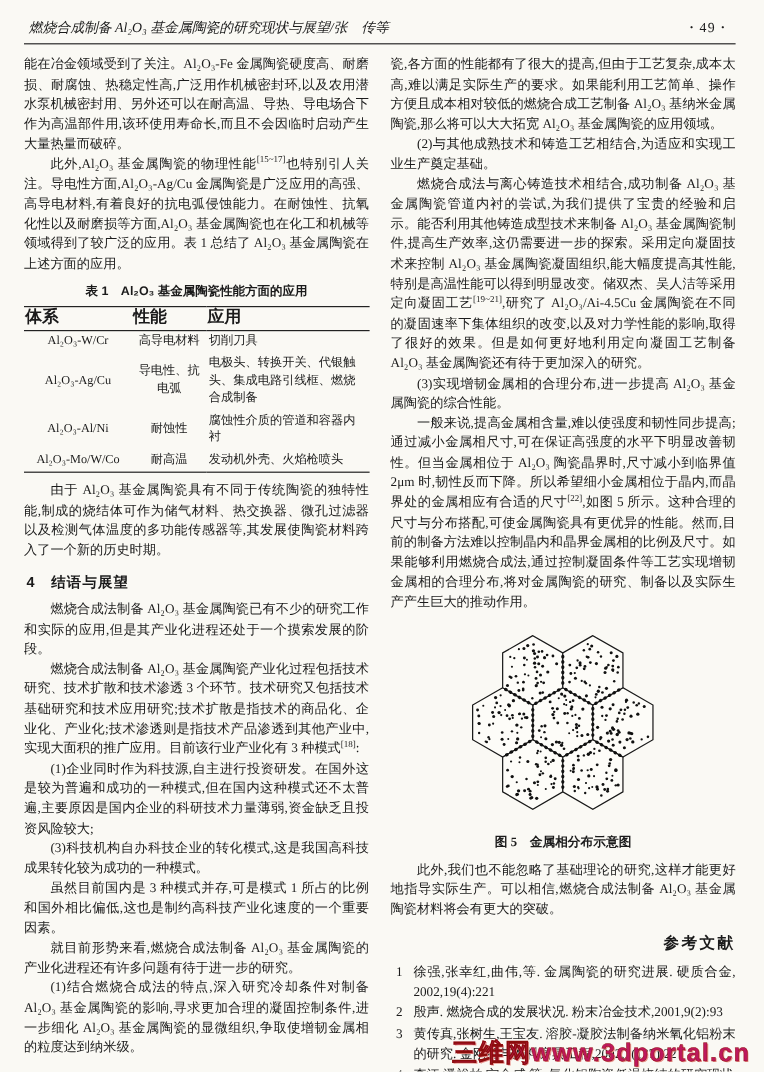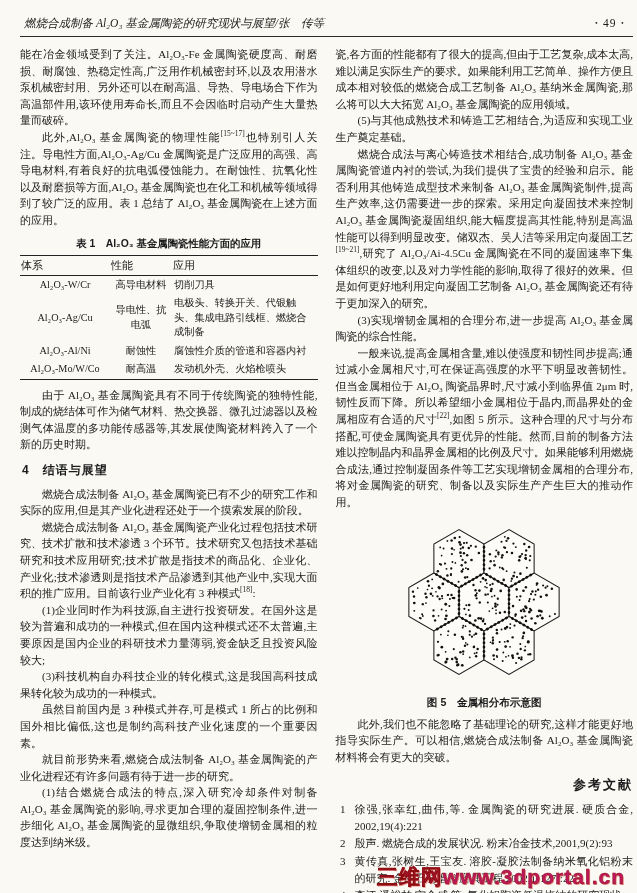--- a/index.html
+++ b/index.html
@@ -1,21 +1,21 @@
 <!DOCTYPE html>
 <html><head>
 <meta charset="utf-8">
 <style>
   html,body{margin:0;padding:0;}
   body{
     width:637px;height:893px;overflow:hidden;
     background:#faf9f4;color:#1b1b1b;
     font-family:"Liberation Serif","DejaVu Serif",serif;
   }
-  .page{box-sizing:border-box;width:637px;height:893px;padding:10px 4px 0 20px;position:relative;}
+  .page{box-sizing:border-box;width:637px;height:893px;padding:10px 24px 0 20px;position:relative;}
   .header{
     display:flex;justify-content:space-between;align-items:flex-end;
     font-size:11.5px;font-style:italic;padding:6px 4px 5px 4px;
     border-bottom:1.4px solid #2a2a2a;
   }
   .header .page-num{font-style:normal;letter-spacing:1px;}
   .columns{display:flex;gap:18px;margin-top:9px;}
   .col{flex:1;min-width:0;font-size:11px;line-height:16.6px;text-align:justify;}
   p{margin:0;}
   p.indent{text-indent:2em;}
@@ -25,29 +25,29 @@
     font-weight:bold;font-size:12px;margin:9px 0 7px 2px;letter-spacing:1px;
   }
   .table-caption{
     text-align:center;font-weight:bold;font-size:10.4px;margin:7px 0 3px;
     font-family:"Liberation Sans","DejaVu Sans",sans-serif;
   }
   table.t1{
     width:100%;border-collapse:collapse;font-size:10.2px;line-height:14.5px;
     border-top:1.6px solid #222;border-bottom:1.6px solid #222;margin-bottom:7px;
   }
-  table.t1 th{border-bottom:1px solid #222;font-weight:normal;padding:2px 1px;font-size:11px;}
+  table.t1 th{border-bottom:1px solid #222;font-weight:bold;padding:2px 1px;font-size:14px;}
   table.t1 td{padding:2px 2px;vertical-align:middle;}
   table.t1 td:nth-child(1){text-align:center;white-space:nowrap;width:86px;}
   table.t1 td:nth-child(2){text-align:center;width:58px;}
   table.t1 td:nth-child(3){text-align:left;}
   .figure{text-align:center;margin:4px 0 2px;}
   .fig-caption{
     font-weight:bold;font-size:10.6px;margin-top:1px;
-    font-family:Liberation Sans, sans-serif;
+    font-family:Liberation Serif, serif;
   }
   .refs-heading{
     text-align:right;font-weight:bold;font-size:13px;
     font-family:"Liberation Sans","DejaVu Sans",sans-serif;
     margin:11px 0 8px;letter-spacing:2px;
   }
   .ref{display:flex;gap:9px;margin-bottom:1px;}
   .ref-num{flex:none;width:10px;text-align:right;}
   .ref-text{flex:1;text-align:justify;}
   .watermark{
@@ -120,21 +120,21 @@
           <p class="indent">(3)科技机构自办科技企业的转化模式,这是我国高科技成果转化较为成功的一种模式。</p>
           <p class="indent">虽然目前国内是 3 种模式并存,可是模式 1 所占的比例和国外相比偏低,这也是制约高科技产业化速度的一个重要因素。</p>
           <p class="indent">就目前形势来看,燃烧合成法制备 Al₂O₃ 基金属陶瓷的产业化进程还有许多问题有待于进一步的研究。</p>
           <p class="indent">(1)结合燃烧合成法的特点,深入研究冷却条件对制备 Al₂O₃ 基金属陶瓷的影响,寻求更加合理的凝固控制条件,进一步细化 Al₂O₃ 基金属陶瓷的显微组织,争取使增韧金属相的粒度达到纳米级。</p>
         </div>
     </div>
 
     <div class="col">
       <p>瓷,各方面的性能都有了很大的提高,但由于工艺复杂,成本太高,难以满足实际生产的要求。如果能利用工艺简单、操作方便且成本相对较低的燃烧合成工艺制备 Al₂O₃ 基纳米金属陶瓷,那么将可以大大拓宽 Al₂O₃ 基金属陶瓷的应用领域。</p>
       <div id="right-paras">
-          <p class="indent">(5)与其他成熟技术和铸造工艺相结合,为适应和实现工业生产奠定基础。</p>
+          <p class="indent">(2)与其他成熟技术和铸造工艺相结合,为适应和实现工业生产奠定基础。</p>
           <p class="indent">燃烧合成法与离心铸造技术相结合,成功制备 Al₂O₃ 基金属陶瓷管道内衬的尝试,为我们提供了宝贵的经验和启示。能否利用其他铸造成型技术来制备 Al₂O₃ 基金属陶瓷制件,提高生产效率,这仍需要进一步的探索。采用定向凝固技术来控制 Al₂O₃ 基金属陶瓷凝固组织,能大幅度提高其性能,特别是高温性能可以得到明显改变。储双杰、吴人洁等采用定向凝固工艺<sup>[19~21]</sup>,研究了 Al₂O₃/Ai-4.5Cu 金属陶瓷在不同的凝固速率下集体组织的改变,以及对力学性能的影响,取得了很好的效果。但是如何更好地利用定向凝固工艺制备 Al₂O₃ 基金属陶瓷还有待于更加深入的研究。</p>
           <p class="indent">(3)实现增韧金属相的合理分布,进一步提高 Al₂O₃ 基金属陶瓷的综合性能。</p>
           <p class="indent">一般来说,提高金属相含量,难以使强度和韧性同步提高;通过减小金属相尺寸,可在保证高强度的水平下明显改善韧性。但当金属相位于 Al₂O₃ 陶瓷晶界时,尺寸减小到临界值 2μm 时,韧性反而下降。所以希望细小金属相位于晶内,而晶界处的金属相应有合适的尺寸<sup>[22]</sup>,如图 5 所示。这种合理的尺寸与分布搭配,可使金属陶瓷具有更优异的性能。然而,目前的制备方法难以控制晶内和晶界金属相的比例及尺寸。如果能够利用燃烧合成法,通过控制凝固条件等工艺实现增韧金属相的合理分布,将对金属陶瓷的研究、制备以及实际生产产生巨大的推动作用。</p>
         </div>
 
       <div class="figure">
         <svg id="fig5-svg" width="196" height="174" viewBox="0 0 210 186" xmlns="http://www.w3.org/2000/svg">
             <polygon points="105.0,62.0 78.2,77.5 78.2,108.5 105.0,124.0 131.8,108.5 131.8,77.5" fill="#fdfcf8" stroke="#1a1a1a" stroke-width="1.1"></polygon>
             <polygon points="51.3,62.0 24.5,77.5 24.5,108.5 51.3,124.0 78.2,108.5 78.2,77.5" fill="#fdfcf8" stroke="#1a1a1a" stroke-width="1.1"></polygon>
             <polygon points="158.7,62.0 131.8,77.5 131.8,108.5 158.7,124.0 185.5,108.5 185.5,77.5" fill="#fdfcf8" stroke="#1a1a1a" stroke-width="1.1"></polygon>

